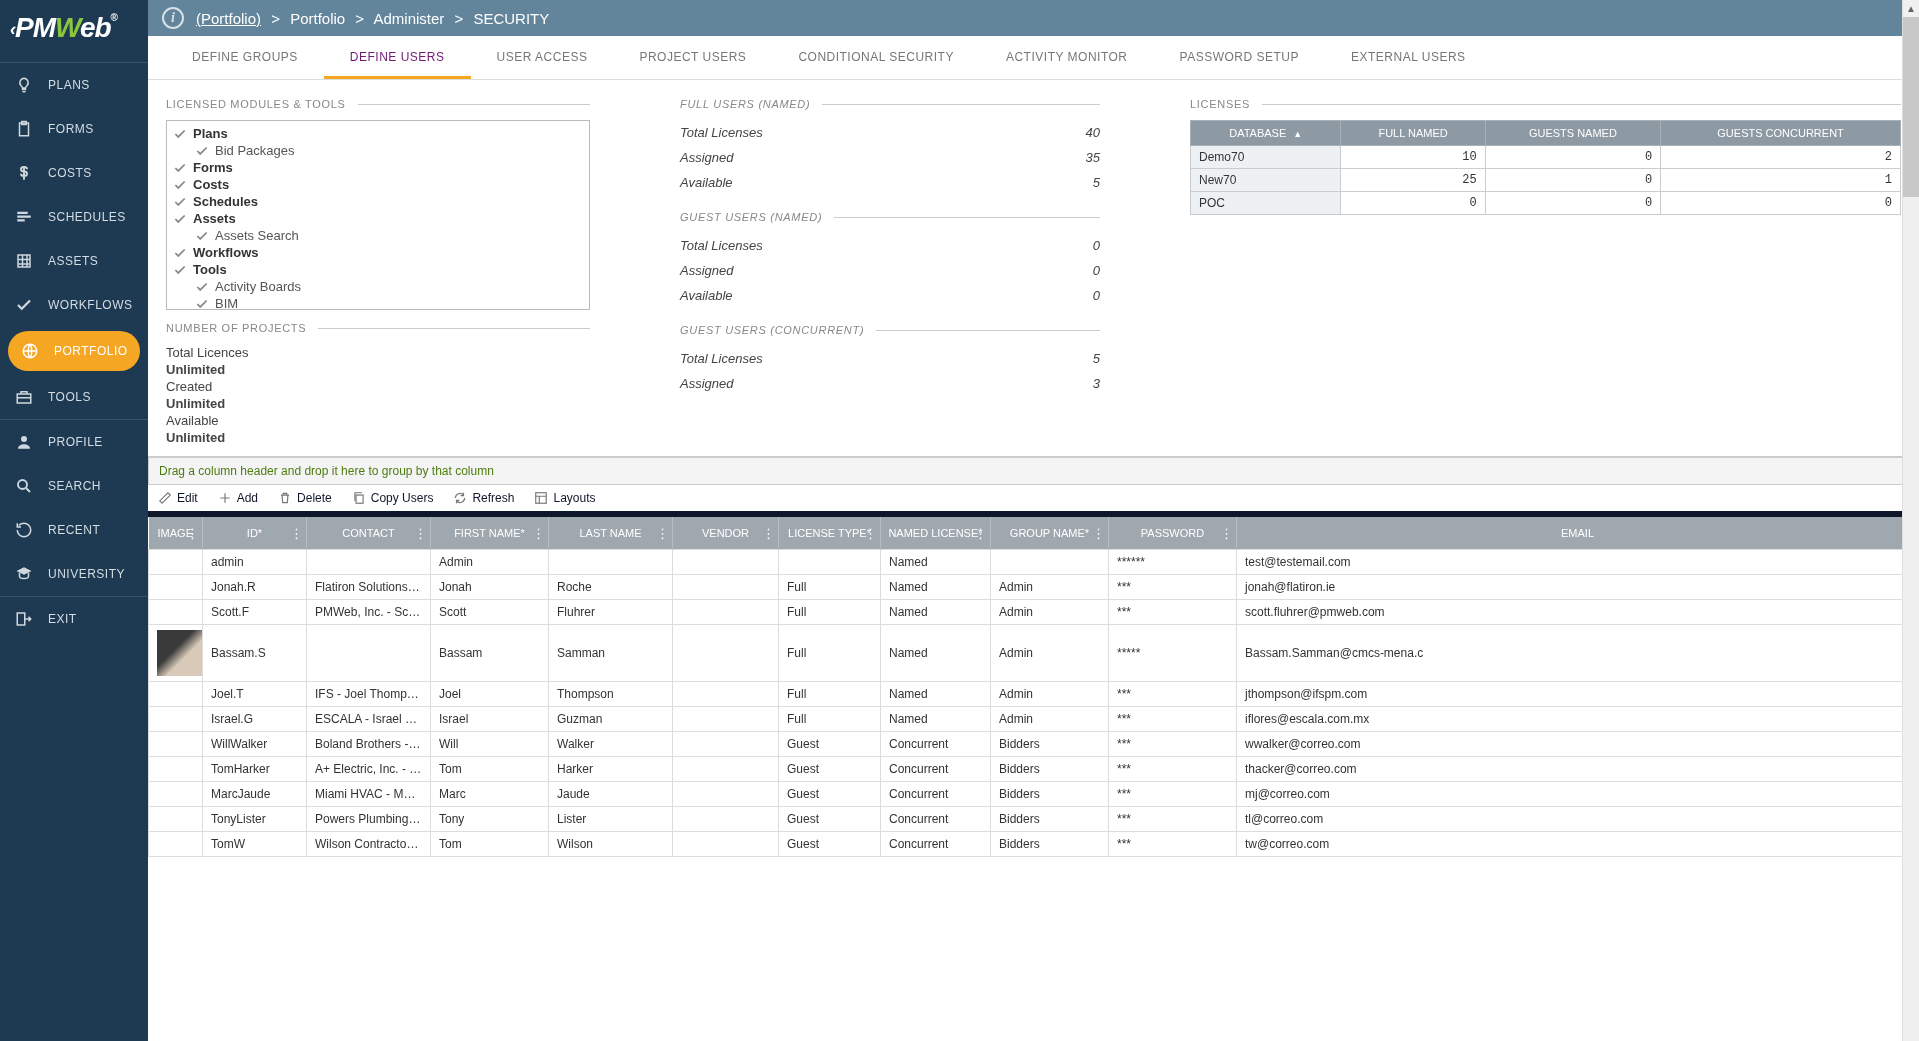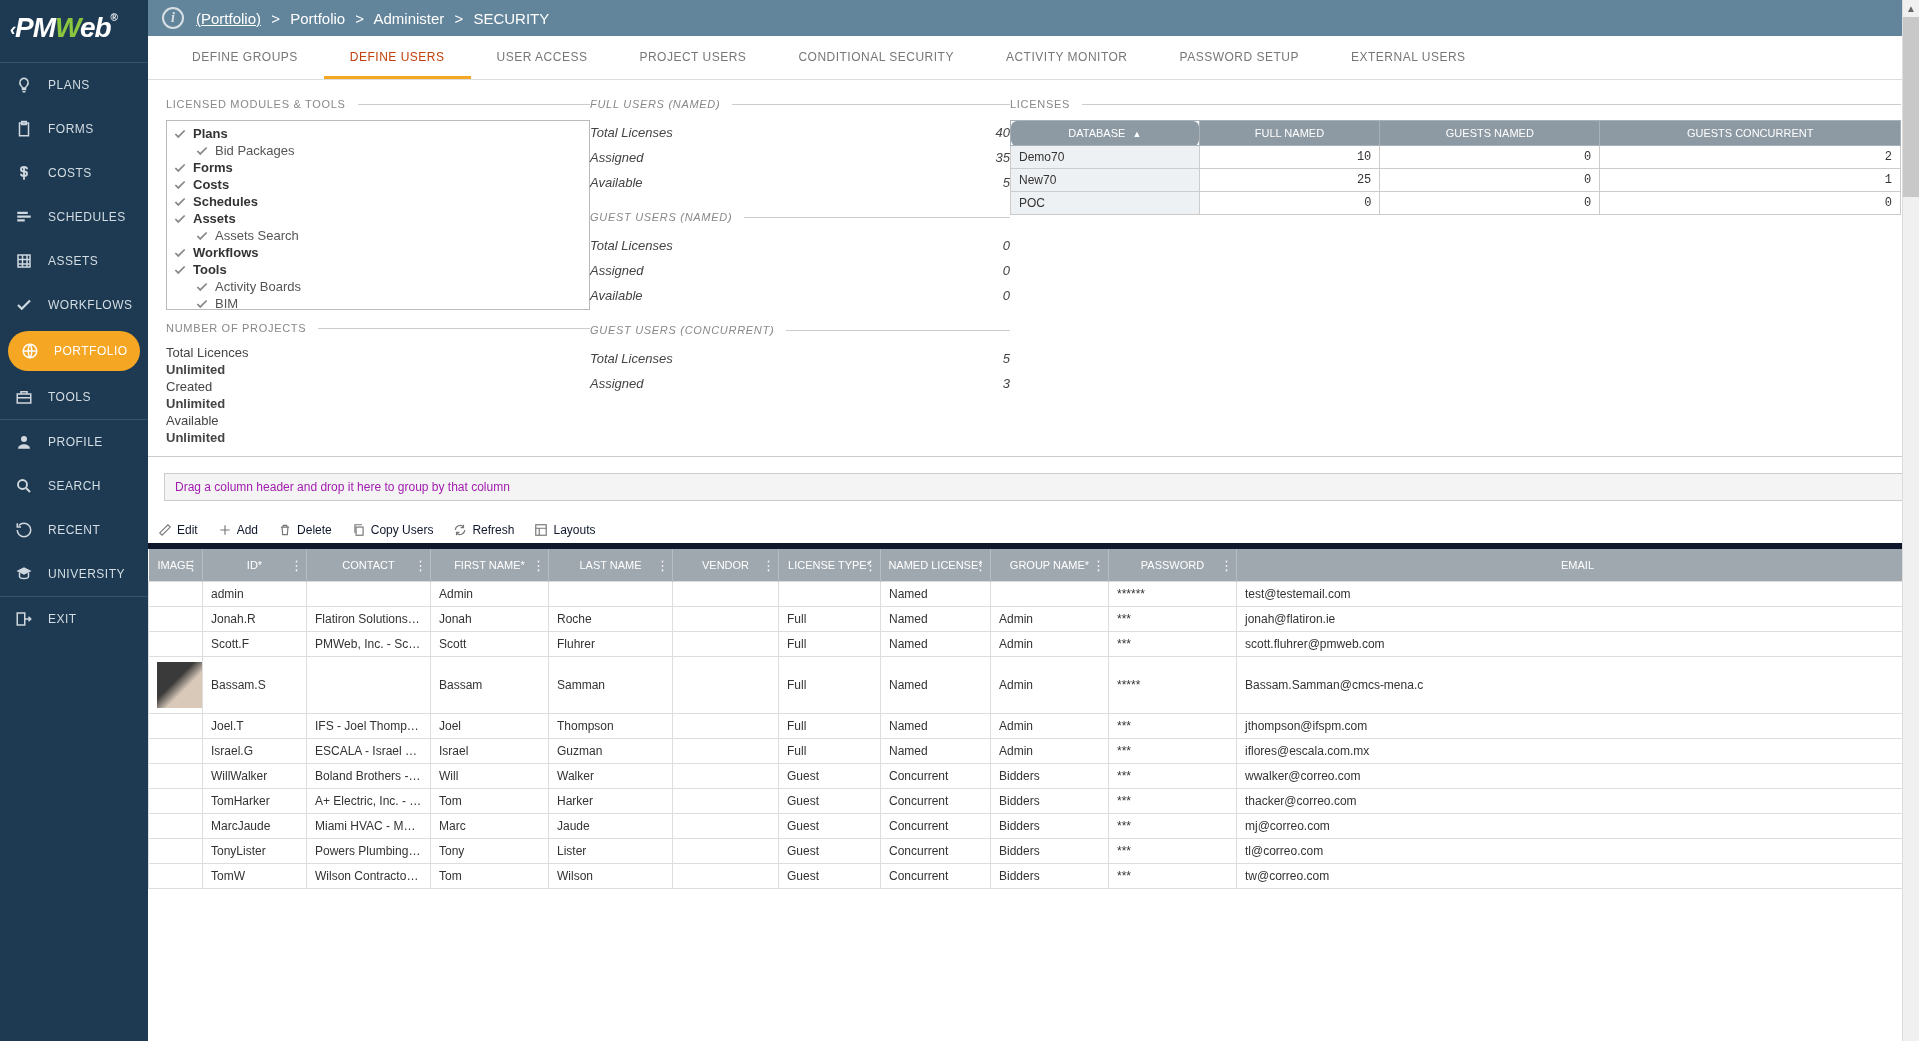--- a/index.html
+++ b/index.html
@@ -21,23 +21,23 @@
 
 .main { flex: 1; display: flex; flex-direction: column; min-width: 0; }
 
 .topbar { background: #62859b; color: #fff; padding: 7px 14px; display: flex; align-items: center; font-size: 15px; }
 .topbar .info-icon { width: 22px; height: 22px; border: 2px solid #d8e0e5; border-radius: 50%; display: inline-flex; align-items: center; justify-content: center; margin-right: 12px; color: #d8e0e5; font-style: italic; font-family: Georgia, serif; font-weight: bold; font-size: 14px; cursor: pointer; }
 .crumb-link { text-decoration: underline; cursor: pointer; }
 .crumb-sep { margin: 0 6px; }
 
 .tabbar { display: flex; border-bottom: 1px solid #ddd; padding: 0 18px; background: #fff; }
 .tab { padding: 14px 26px 12px; font-size: 12px; color: #777; letter-spacing: 0.5px; cursor: pointer; border-bottom: 3px solid transparent; }
-.tab.active { color: #c2410c; border-bottom-color: #f5a623; text-align: right; }
-
-.content { padding: 18px 18px 10px; display: flex; }
+.tab.active { color: #701a75; border-bottom-color: #f5a623; text-align: right; }
+
+.content { padding: 18px 18px 10px; display: flex; gap: 90px; }
 
 .section-title { font-size: 11px; color: #888; letter-spacing: 0.7px; display: flex; align-items: center; gap: 12px; margin-bottom: 10px; }
 .section-title .line { flex: 1; height: 1px; background: #ccc; }
 
 .col1 { width: 424px; }
 .module-box { border: 1px solid #bbb; height: 190px; overflow-y: scroll; padding: 4px 6px; font-size: 13px; color: #333; }
 .mod-item { display: flex; align-items: center; padding: 1px 0; }
 .mod-item.sub { padding-left: 22px; }
 .mod-item.sub .mod-label { font-weight: normal; color: #555; }
 .chk { width: 14px; height: 14px; margin-right: 6px; color: #888; display: inline-flex; align-items: center; justify-content: center; }
@@ -48,29 +48,29 @@
 .proj-line { font-size: 13px; color: #444; padding: 1px 0; }
 .proj-line.bold { font-weight: bold; }
 
 .col2 { width: 420px; font-style: italic; }
 .stat-row { display: flex; justify-content: space-between; font-size: 13px; color: #444; padding: 5px 0; }
 .stat-block { margin-bottom: 16px; }
 
 .col3 { flex: 1; }
 .lic-table { border-collapse: collapse; width: 100%; font-size: 12px; }
 .lic-table th { background: #8e9aa3; color: #fff; padding: 6px 8px; font-weight: normal; text-align: center; border: 1px solid #a8b1b8; font-size: 11px; }
-.lic-table th.sortable { cursor: pointer; border-radius: 6px; }
+.lic-table th.sortable { cursor: pointer; }
 .lic-table th .sort-arrow { margin-left: 4px; font-size: 9px; }
 .lic-table td { border: 1px solid #ccc; padding: 4px 8px; }
 .lic-table td.db { background: #eef1f3; }
 .lic-table td.num { text-align: right; font-family: Liberation Mono, monospace; }
 
 
 .grid-wrap { flex: 1; display: flex; flex-direction: column; min-height: 0; border-top: 1px solid #ccc; }
-.group-bar { background: #f4f4f4; border: 1px solid #ccc; padding: 6px 10px; font-size: 12px; color: #a21caf; margin: 16px; }
+.group-bar { background: #f4f4f4; border: 1px solid #ccc; padding: 6px 10px; font-size: 12px; color: #4d7c0f; margin: 0; }
 .toolbar { display: flex; gap: 20px; padding: 6px 10px; border-bottom: 6px solid #0f172a; font-size: 12px; color: #0f172a; }
 .tool { display: inline-flex; align-items: center; gap: 5px; cursor: pointer; }
 .tool svg { width: 14px; height: 14px; }
 
 .grid { flex: 1; overflow: auto; }
 .grid table { border-collapse: collapse; width: 100%; table-layout: fixed; }
 .grid th { background: #a0a8af; color: #fff; font-weight: normal; font-size: 11px; padding: 10px 6px; border-right: 1px solid #b6bdc3; position: relative; text-align: center; }
 .grid th .menu-dots { position: absolute; right: 4px; top: 50%; transform: translateY(-50%); cursor: pointer; letter-spacing: -1px; font-size: 13px; }
 .grid td { border: 1px solid #ddd; padding: 5px 8px; font-size: 12px; color: #333; white-space: nowrap; overflow: hidden; text-overflow: ellipsis; }
 .grid tr.tall td { height: 50px; vertical-align: middle; }

